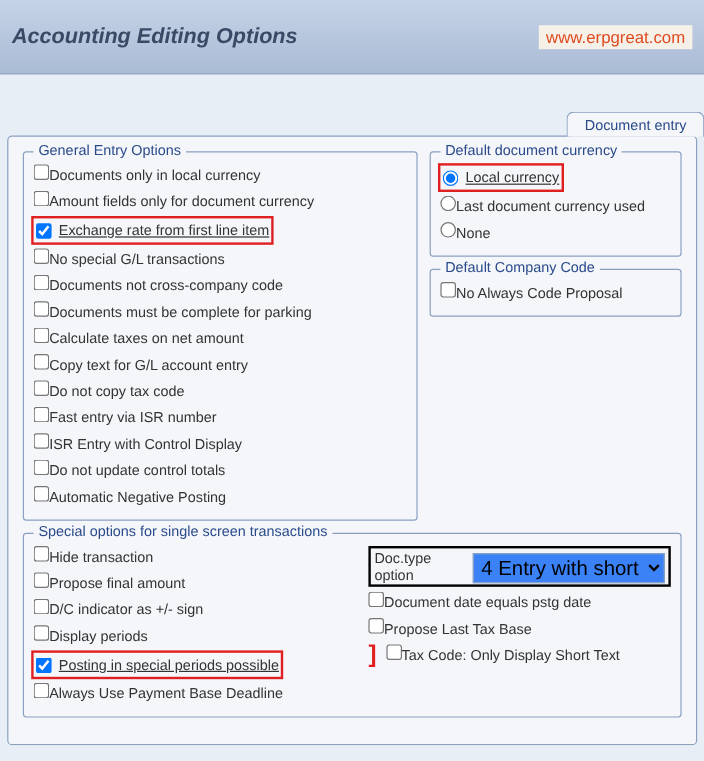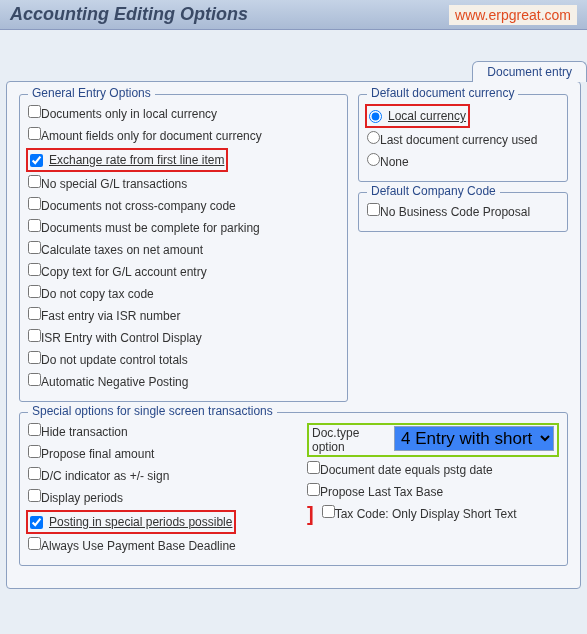--- a/index.html
+++ b/index.html
@@ -4,21 +4,21 @@
 <style>
   body {
     margin: 0;
     font-family: Arial, sans-serif;
     font-size: 12px;
     background: #e8eef5;
     color: #333;
   }
   .titlebar {
     background: linear-gradient(to bottom, #c5d3e6, #aabbd5);
-    padding: 4px 10px;
+    padding: 20px 10px;
     font-style: italic;
     font-weight: bold;
     font-size: 18px;
     color: #3a4a66;
     border-bottom: 1px solid #8a9abf;
     display: flex;
     justify-content: space-between;
     align-items: center;
   }
   .watermark {
@@ -111,24 +111,24 @@
     padding: 2px 0;
   }
   select {
     font-family: Arial, sans-serif;
     font-size: 17px;
     border: 1px solid #8ca0c0;
     background: #3b82f6;
     padding: 1px 2px;
   }
   .docopt-wrap {
-    border: 2px solid #84cc16;
+    border: 2px solid #000000;
     padding: 1px 3px;
     display: inline-flex;
-    align-items: flex-start;
+    align-items: flex-end;
     gap: 8px;
   }
   .bracket {
     color: #e02020;
     font-size: 20px;
     font-weight: bold;
     padding-right: 2px;
   }
 </style>
 </head>
@@ -212,21 +212,21 @@
             </div>
             <div class="opt">
               <span><input type="radio" name="defcurr" style=""><span>None</span></span>
             </div>
           </div>
       </div>
       <div class="groupbox">
         <div class="legend">Default Company Code</div>
         <div id="defcc-list">
             <div class="opt">
-              <span><input type="checkbox" style=""><span>No Business Code Proposal</span></span>
+              <span><input type="checkbox" style=""><span>No Always Code Proposal</span></span>
             </div>
           </div>
       </div>
     </div>
   </div>
 
   <div class="groupbox">
     <div class="legend">Special options for single screen transactions</div>
     <div class="sp-row">
       <div class="sp-col" id="special-left">

